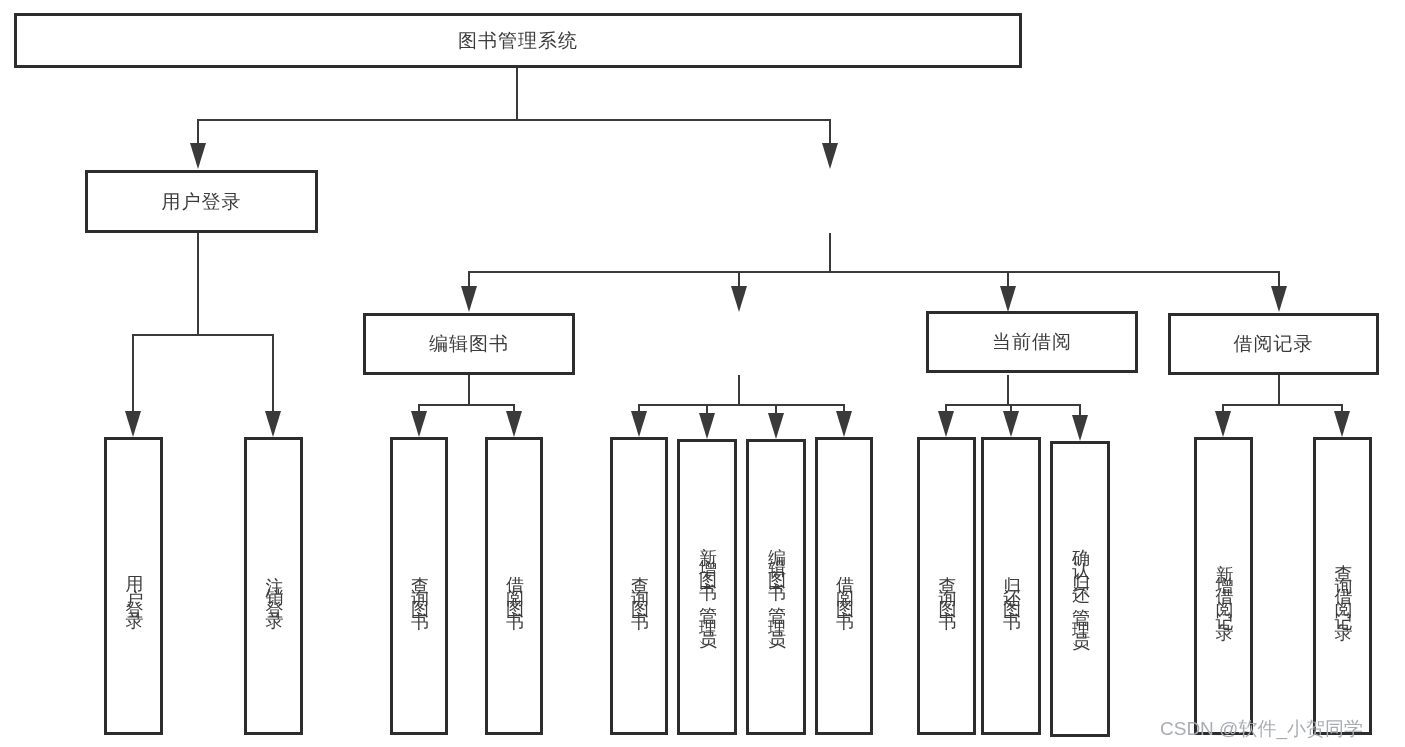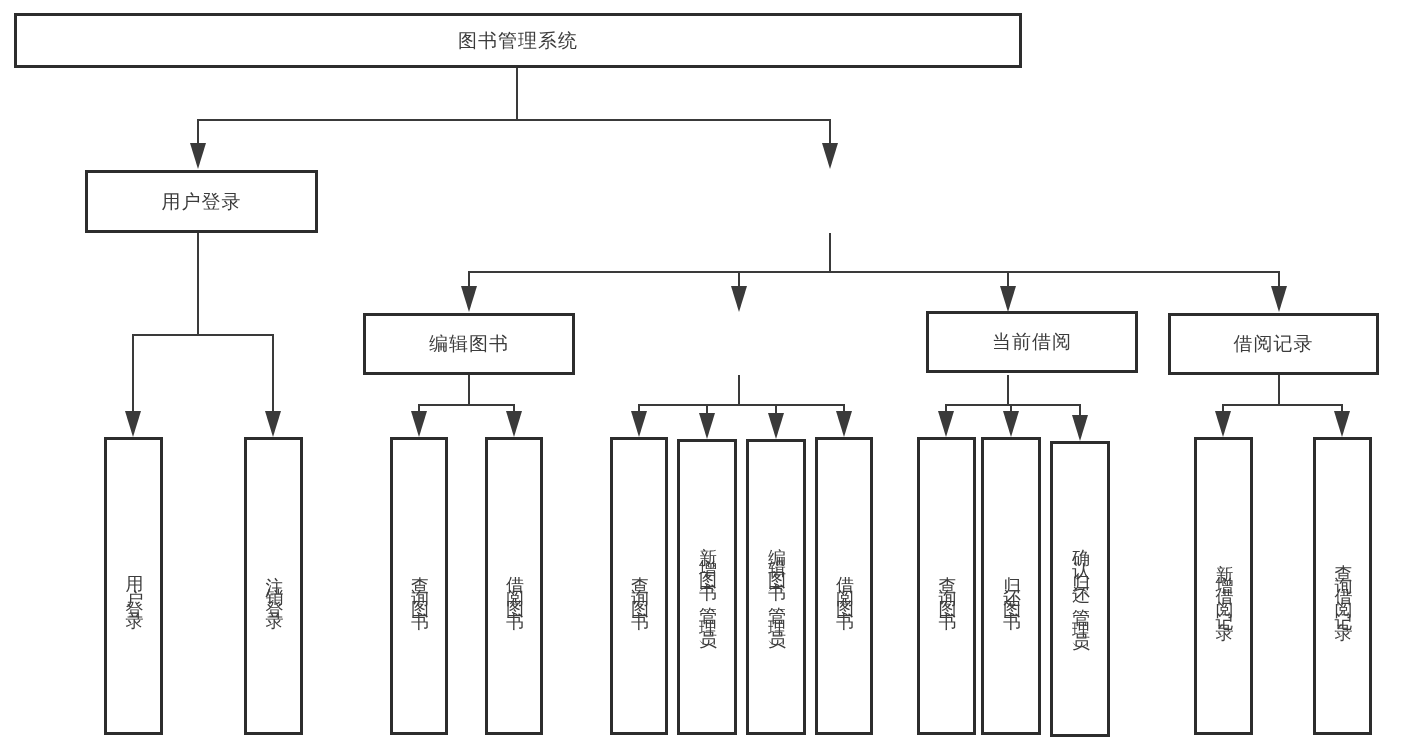--- a/index.html
+++ b/index.html
@@ -149,14 +149,15 @@
   <div class="vl" style="left:1079px; top:404px; height:14px;"></div>
   <div class="tri" style="left:1072px; top:415px;"></div>
 
   <div class="vl" style="left:1278px; top:375px; height:31px;"></div>
   <div class="hl" style="left:1222px; top:404px; width:121px;"></div>
   <div class="vl" style="left:1222px; top:404px; height:12px;"></div>
   <div class="tri" style="left:1215px; top:411px;"></div>
   <div class="vl" style="left:1341px; top:404px; height:12px;"></div>
   <div class="tri" style="left:1334px; top:411px;"></div>
 
+  <div class="watermark">CSDN @软件_小贺同学</div>
 
 </div>
 
 </body></html>

